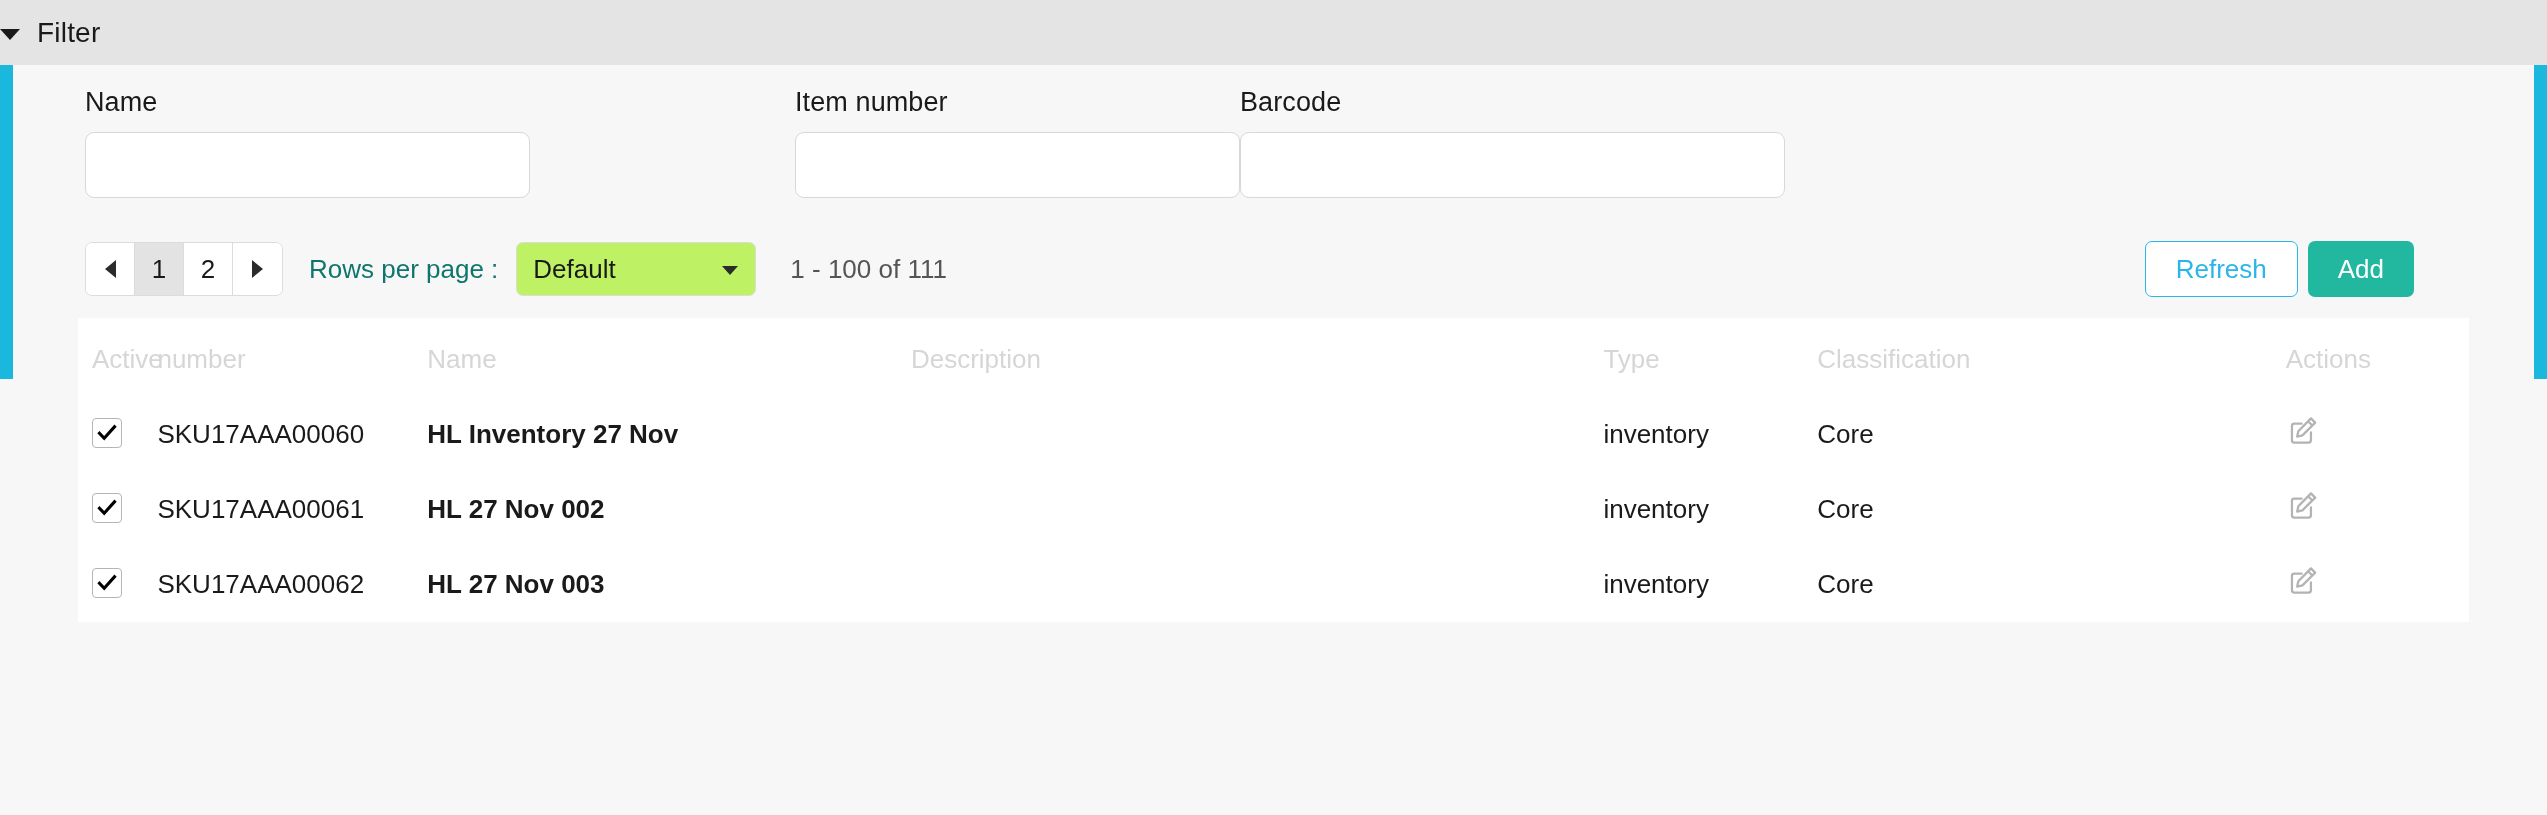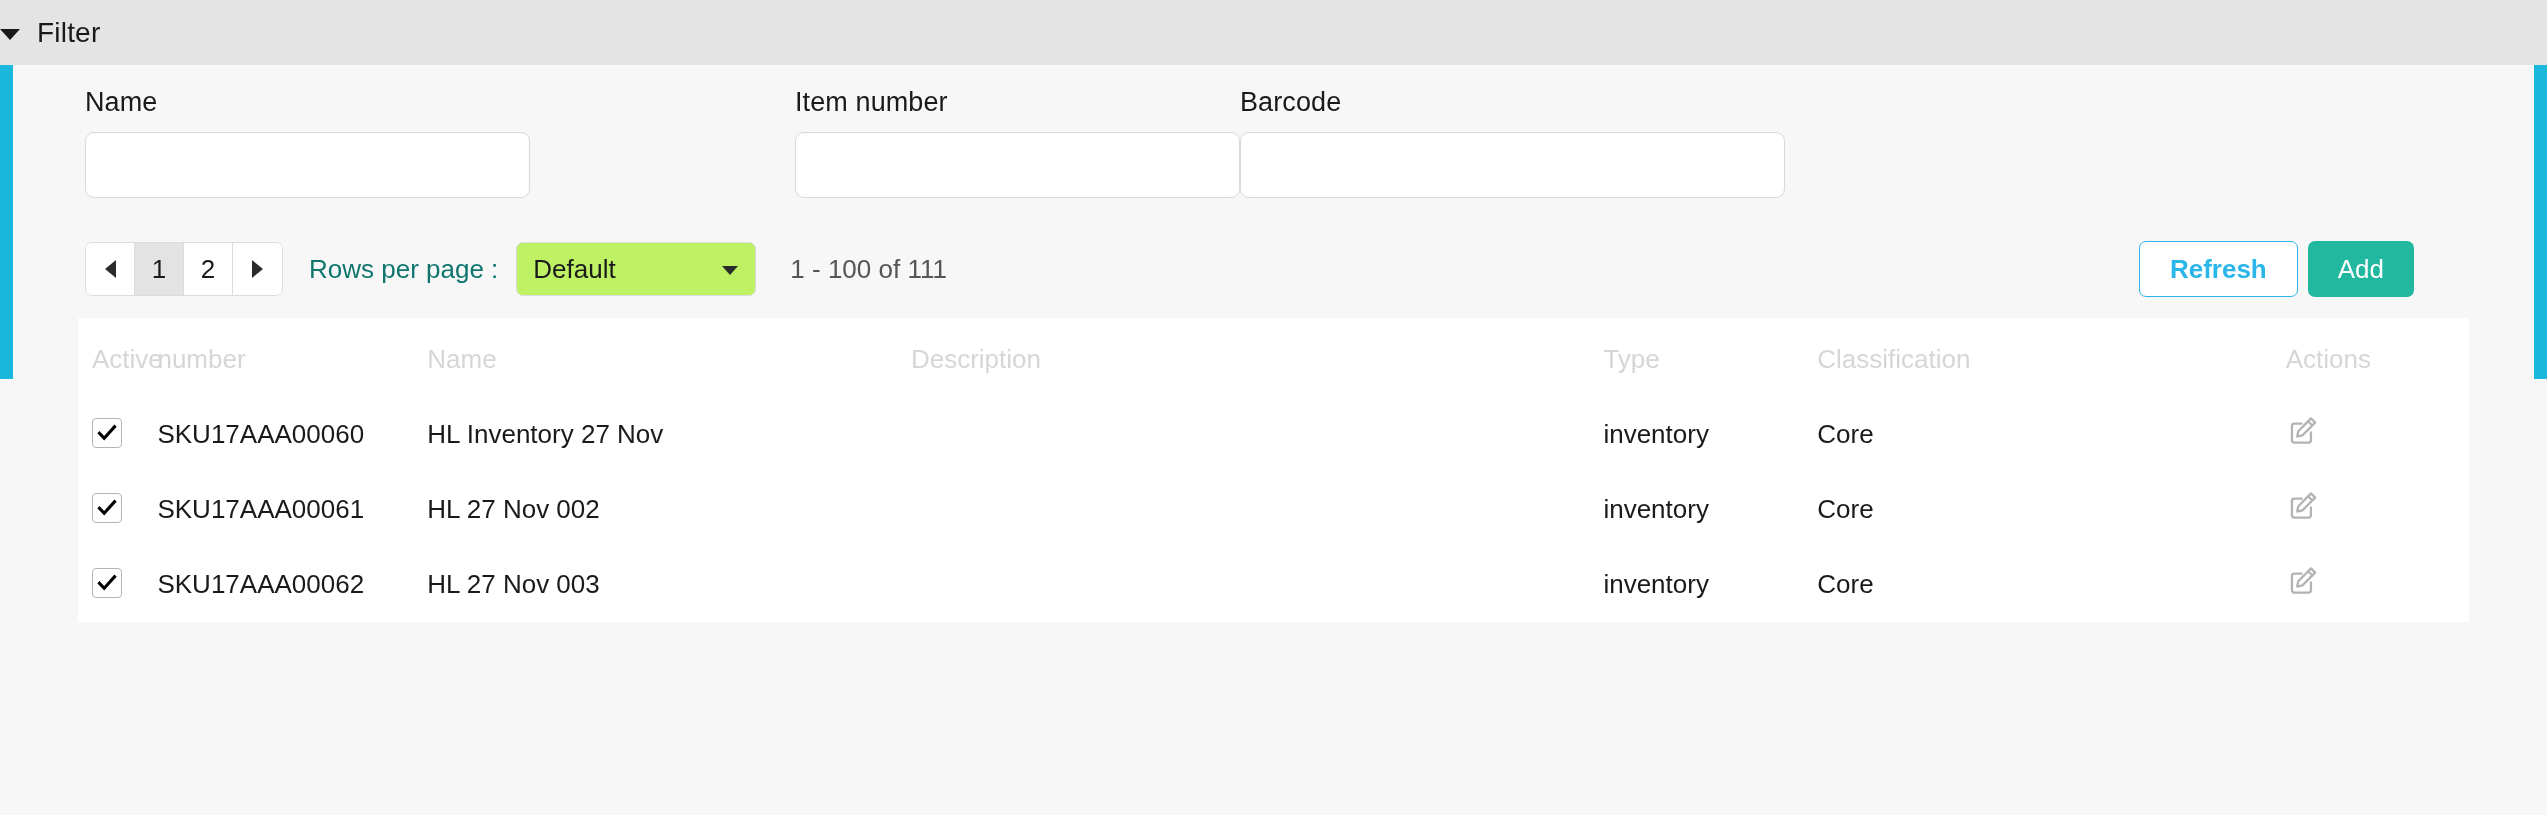--- a/index.html
+++ b/index.html
@@ -200,21 +200,20 @@
     height: 56px;
     padding: 0 30px;
     border: 1px solid #2ab6e8;
     background: #ffffff;
     color: #2ab6e8;
     border-radius: 7px;
     font-size: 26px;
     font-family: "Liberation Sans", sans-serif;
     cursor: pointer;
     margin-right: 10px;
-    font-weight: bold;
   }
   .btn-add {
     height: 56px;
     padding: 0 30px;
     border: none;
     background: #22b8a0;
     color: #ffffff;
     border-radius: 7px;
     font-size: 26px;
     font-family: "Liberation Sans", sans-serif;
@@ -241,21 +240,21 @@
     padding: 26px 0 22px 0;
   }
   table.grid tbody td {
     font-size: 26px;
     color: #1a1a1a;
     padding: 17px 0;
     vertical-align: middle;
   }
   .col-active { width: 78px; padding-left: 14px !important; }
   .col-number { width: 265px; }
-  .col-name   { width: 475px; }
+  .col-name   { width: 475px; font-weight: bold; }
   .col-desc   { width: 680px; }
   .col-type   { width: 210px; }
   .col-class  { width: 460px; }
   .col-act    { width: 180px; }
 
   .chk {
     width: 30px; height: 30px;
     border: 1px solid #b5b5b5;
     border-radius: 4px;
     background: #ffffff;

